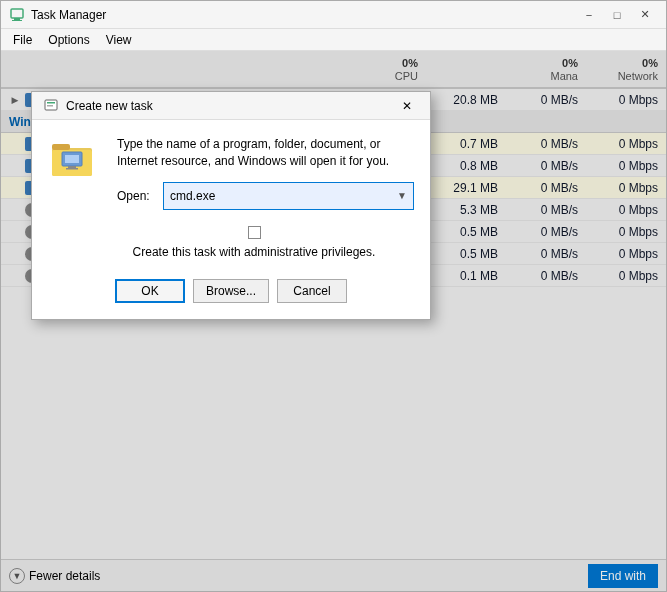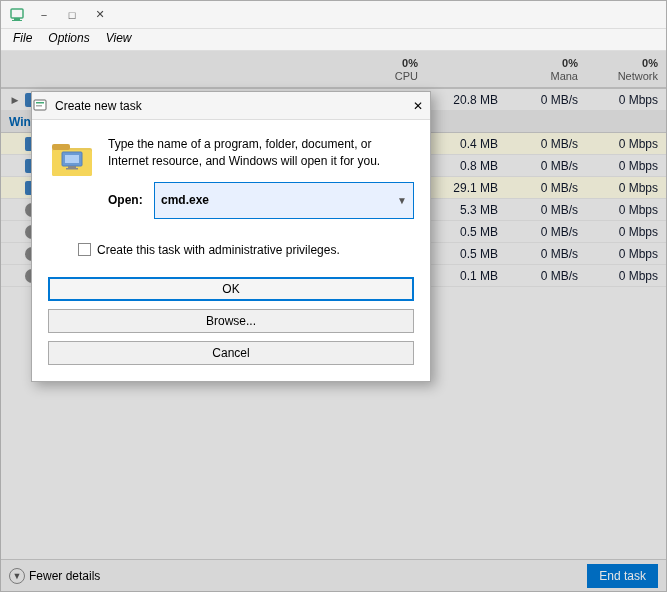--- a/index.html
+++ b/index.html
@@ -63,24 +63,24 @@
       align-items: center;
       justify-content: center;
       font-size: 11px;
       color: #444;
     }
 
     .menu-bar {
       height: 22px;
       background: #f5f5f5;
       display: flex;
+      align-items: center;
       padding: 0 4px;
       border-bottom: 1px solid #ddd;
       flex-shrink: 0;
-      font-style: italic;
     }
 
     .menu-item {
       padding: 2px 8px;
       cursor: pointer;
       font-size: 12px;
       color: #000;
     }
 
     
@@ -226,21 +226,21 @@
       border: 1px solid #aaa;
       box-shadow: 4px 4px 12px rgba(0,0,0,0.3);
       width: 400px;
     }
 
     .dialog-title-bar {
       background: #f5f5f5;
       height: 28px;
       display: flex;
       align-items: center;
-      padding: 0 1px;
+      padding: 0 12px;
       border-bottom: 1px solid #ddd;
     }
 
     .dialog-title-icon {
       width: 16px;
       height: 16px;
       margin-right: 6px;
       font-size: 12px;
     }
 
@@ -258,21 +258,21 @@
       cursor: pointer;
       font-size: 12px;
       display: flex;
       align-items: center;
       justify-content: center;
     }
 
     .dialog-body {
       padding: 16px;
       display: flex;
-      gap: 12px;
+      gap: 21px;
     }
 
     .dialog-icon-area {
       flex-shrink: 0;
       width: 48px;
       height: 48px;
     }
 
     .dialog-content {
       flex: 1;
@@ -282,32 +282,30 @@
       font-size: 12px;
       color: #000;
       margin-bottom: 12px;
       line-height: 1.4;
     }
 
     .dialog-input-row {
       display: flex;
       align-items: center;
       gap: 8px;
-      margin-bottom: 8px;
-      font-weight: bold;
     }
 
     .dialog-input-label {
       font-size: 12px;
       min-width: 38px;
     }
 
     .dialog-input {
       flex: 1;
-      height: 37px;
+      height: 28px;
       border: 1px solid #0078d4;
       background: #e8f0fe;
       padding: 2px 6px;
       font-size: 12px;
       outline: none;
       display: flex;
       align-items: center;
       justify-content: space-between;
     }
 
@@ -316,40 +314,40 @@
       color: #555;
       font-size: 10px;
     }
 
     .dialog-checkbox-row {
       display: flex;
       align-items: center;
       gap: 6px;
       margin-bottom: 12px;
       padding-left: 46px;
+      flex-direction: column;
     }
 
     .dialog-checkbox {
       width: 13px;
       height: 13px;
       border: 1px solid #888;
       background: white;
       flex-shrink: 0;
     }
 
     .dialog-checkbox-label {
       font-size: 12px;
     }
 
     .dialog-buttons {
       display: flex;
       justify-content: center;
       gap: 8px;
       padding: 8px 16px 16px;
-      flex-direction: column;
     }
 
     .dialog-btn {
       min-width: 70px;
       height: 24px;
       border: 1px solid #aaa;
       background: #f0f0f0;
       font-size: 12px;
       cursor: pointer;
       padding: 0 12px;
@@ -414,20 +412,21 @@
 <div class="task-manager">
 
   <div class="title-bar">
     <div class="title-bar-icon">
       <svg width="14" height="14" viewBox="0 0 14 14">
         <rect x="1" y="1" width="12" height="9" rx="1" fill="none" stroke="#4a7" stroke-width="1.5"></rect>
         <rect x="4" y="10" width="6" height="2" fill="#4a7"></rect>
         <rect x="2" y="12" width="10" height="1" fill="#4a7"></rect>
       </svg>
     </div>
+    <span class="title-bar-text">Task Manager</span>
     <div class="title-bar-buttons">
       <button class="title-btn">−</button>
       <button class="title-btn">□</button>
       <button class="title-btn close">✕</button>
     </div>
   </div>
 
   <div class="menu-bar">
     <span class="menu-item">File</span>
     <span class="menu-item">Options</span>
@@ -474,21 +473,21 @@
       </div>
 
       <div id="process-rows">
           <div class="table-row cpu-med">
     <div class="row-name">
       <span style="width:12px;flex-shrink:0;"></span>
       <span style="width:14px;height:14px;background:#3c7ebf;border-radius:2px;flex-shrink:0;display:inline-block;"></span>
       <span>Client Server Runtime Process</span>
     </div>
     <div class="row-val">0.6%</div>
-    <div class="row-val">0.4 MB</div>
+    <div class="row-val">0.7 MB</div>
     <div class="row-val">0 MB/s</div>
     <div class="row-val">0 Mbps</div>
   </div>
           <div class="table-row">
     <div class="row-name">
       <span style="width:12px;flex-shrink:0;"></span>
       <span style="width:14px;height:14px;background:#3c7ebf;border-radius:2px;flex-shrink:0;display:inline-block;"></span>
       <span>Client Server Runtime Process</span>
     </div>
     <div class="row-val">0%</div>
@@ -553,21 +552,21 @@
   </div>
         </div>
 
     </div>
 
     <div class="bottom-bar">
       <div class="fewer-details">
         <div class="fewer-details-icon">▼</div>
         <span>Fewer details</span>
       </div>
-      <button class="end-task-btn">End task</button>
+      <button class="end-task-btn">End with</button>
     </div>
 
     <div class="dialog-overlay">
       <div class="dialog">
 
         <div class="dialog-title-bar">
           <span class="dialog-title-icon">
             <svg width="14" height="14" viewBox="0 0 14 14">
               <rect x="1" y="2" width="12" height="10" rx="1" fill="#fff" stroke="#666" stroke-width="1"></rect>
               <rect x="3" y="4" width="8" height="1.5" fill="#4a7"></rect>

